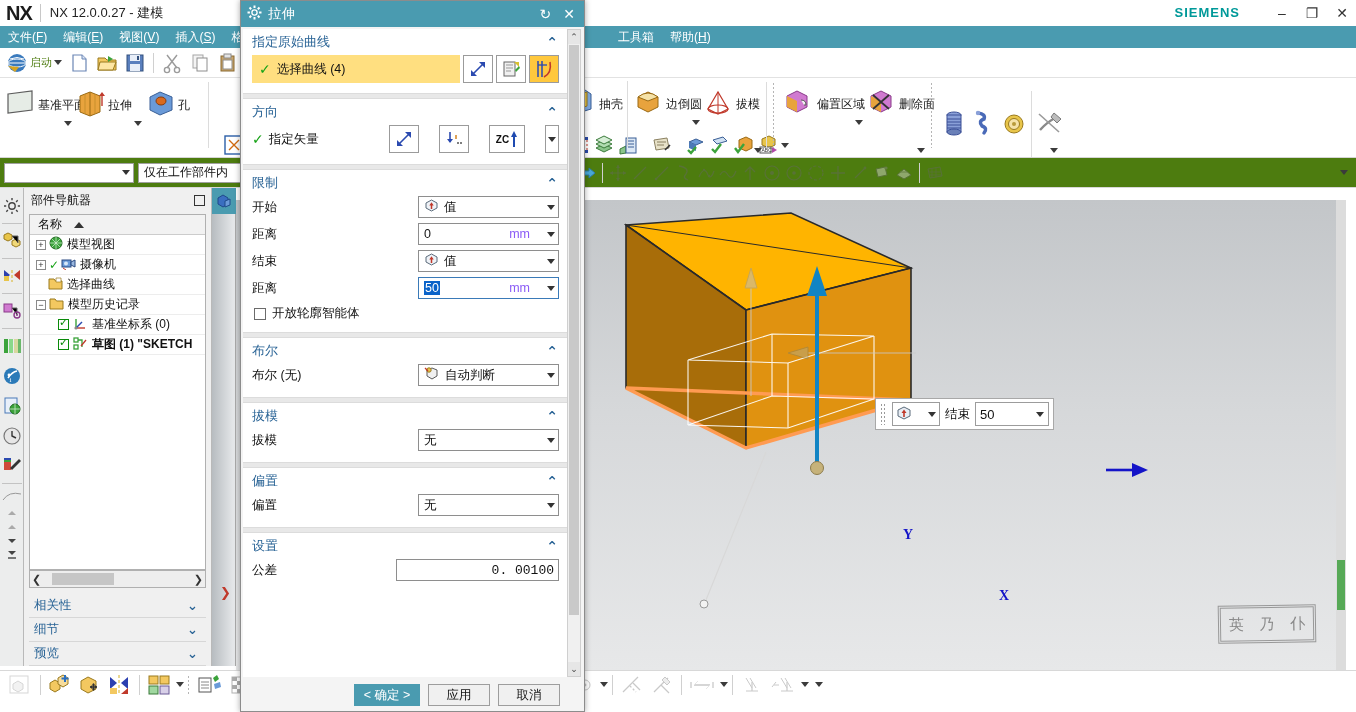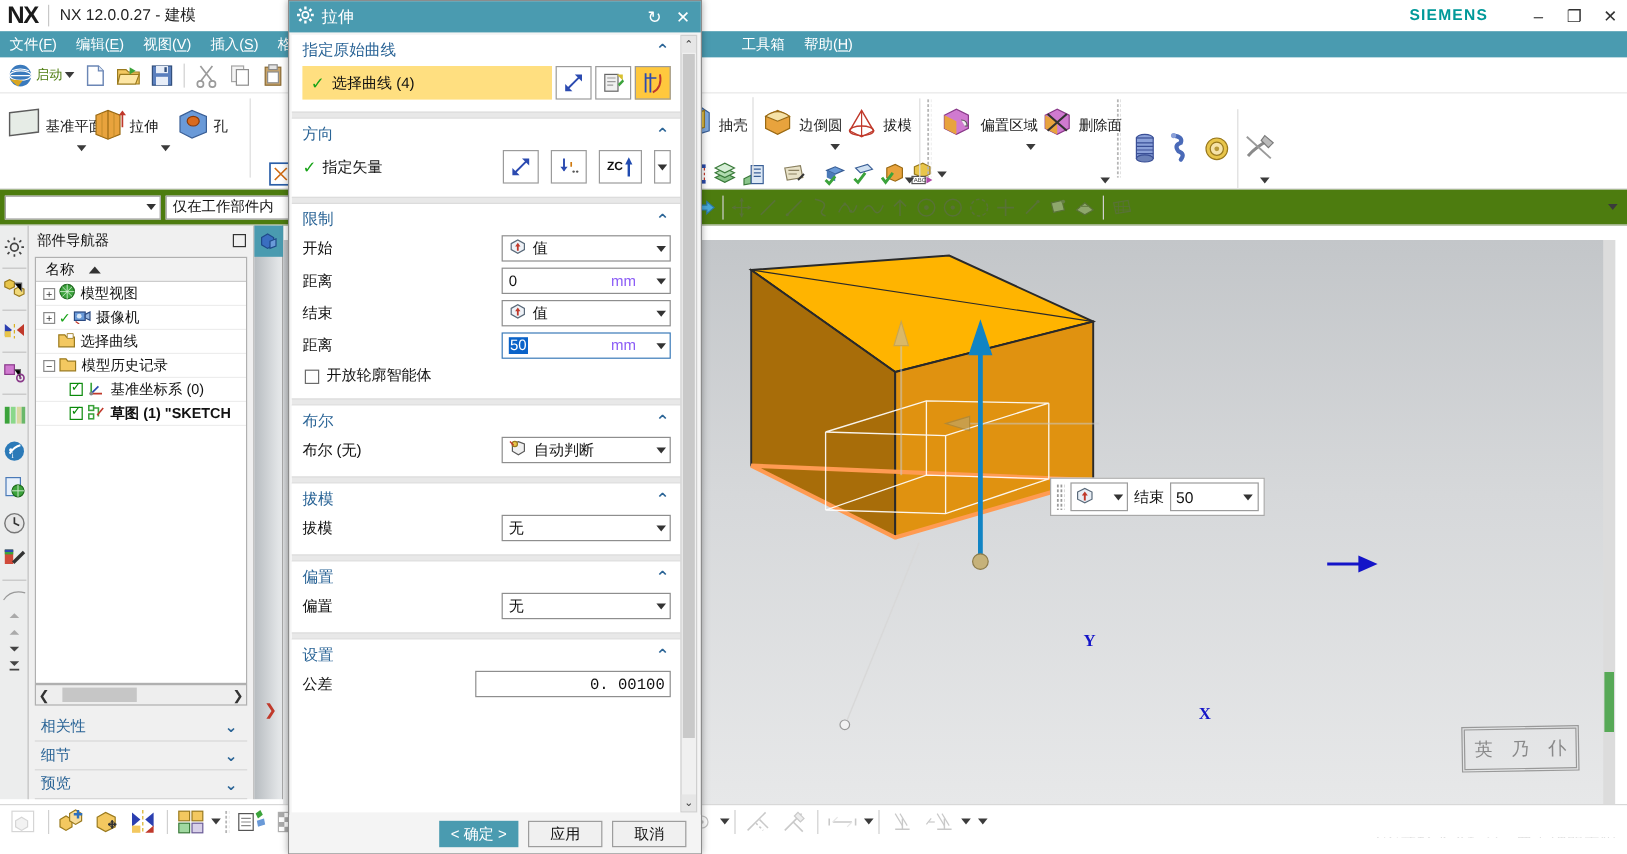--- a/index.html
+++ b/index.html
@@ -190,21 +190,21 @@
   .dlg-combo .unit { color: #8b5cf6; font-size: 12.5px; padding-right: 12px; }
   .dd-arrow { width: 0; height: 0; border-left: 4px solid transparent; border-right: 4px solid transparent;
               border-top: 5px solid #333; }
   .sel-hl { background: #0a63c9; color: #fff; padding: 0 1px; }
   .cbrow { display: flex; align-items: center; gap: 6px; margin: 6px 0 4px 2px; }
   .cbox { width: 12px; height: 12px; border: 1.5px solid #6b6b6b; background: #fff; }
   .numfield { width: 163px; height: 22px; border: 1px solid #8e8e8e; background: #fff;
               display: flex; align-items: center; justify-content: flex-end;
               padding-right: 4px; font-size: 13px; font-family: "Liberation Mono", monospace; color: #111; }
   .dlg-footer {
-    position: absolute; left: 0; right: 0; bottom: 0; height: 32px; background: #f4f4f4;
+    position: absolute; left: 0; right: 12px; bottom: 0; height: 32px; background: #f4f4f4;
     display: flex; align-items: center; justify-content: flex-end; gap: 8px; padding-right: 12px;
   }
   .btn-ok { height: 22px; min-width: 66px; background: #4a9bb0; color: #fff; font-size: 12.5px;
             display: flex; align-items: center; justify-content: center; }
   .btn-n { height: 22px; min-width: 62px; background: #f0f0f0; border: 1px solid #9d9d9d;
            color: #111; font-size: 12.5px; display: flex; align-items: center; justify-content: center; }
 
   
   .hud {
     position: absolute; left: 875px; top: 398px; height: 32px; background: #fff;
@@ -1185,21 +1185,21 @@
     <div class="sect-hdr">
       <span>方向</span>
       <span style="font-weight:bold;font-size:14px">⌃</span>
     </div>
     <div class="sect-body">
       <div class="plainrow">
         <span class="plainlabel" style="display:flex;align-items:center;gap:5px">
           <span class="greencheck">✓</span>
           <span>指定矢量</span>
         </span>
-        <span style="display:flex;gap:10px">
+        <span style="display:flex;gap:20px">
           <span class="iconbtn" style="height:28px">
             <svg width="20" height="20" viewBox="0 0 20 20">
                   <path d="M4 16 L16 4" stroke="#2b4ab0" stroke-width="1.6"></path>
                   <path d="M3 11 L3 17 L9 17Z" fill="#2b4ab0"></path>
                   <path d="M17 9 L17 3 L11 3Z" fill="#2b4ab0"></path>
                 </svg>
           </span>
           <span class="iconbtn" style="height:28px">
             <svg width="20" height="20" viewBox="0 0 20 20">
                   <path d="M6 3v10" stroke="#2b4ab0" stroke-width="1.6"></path>

